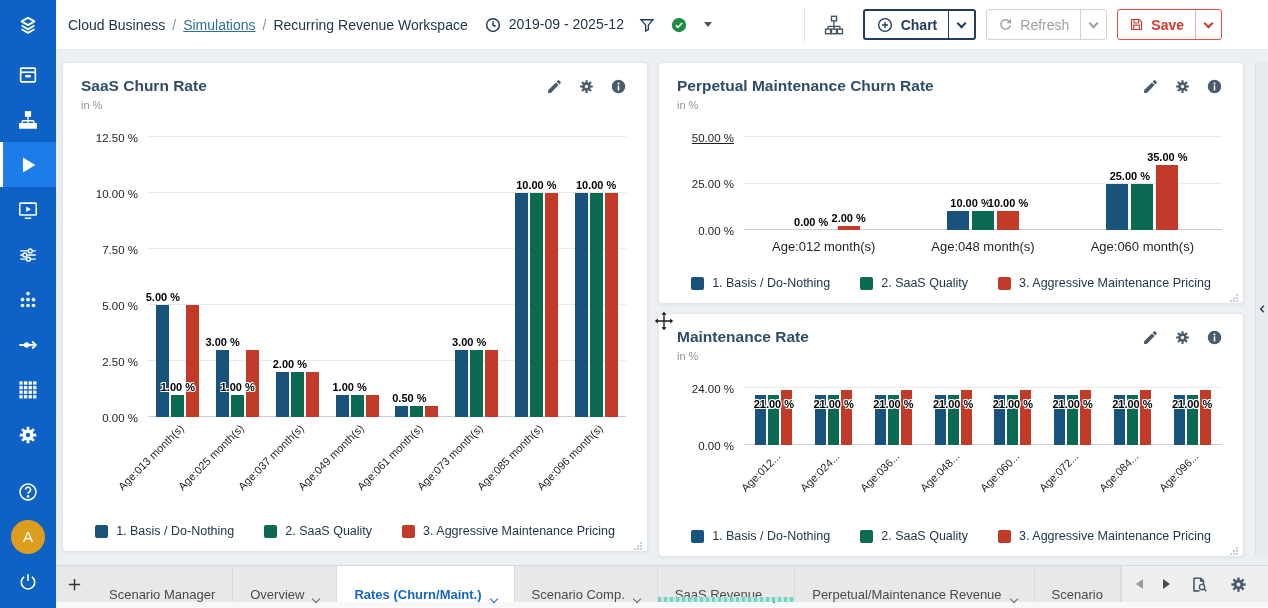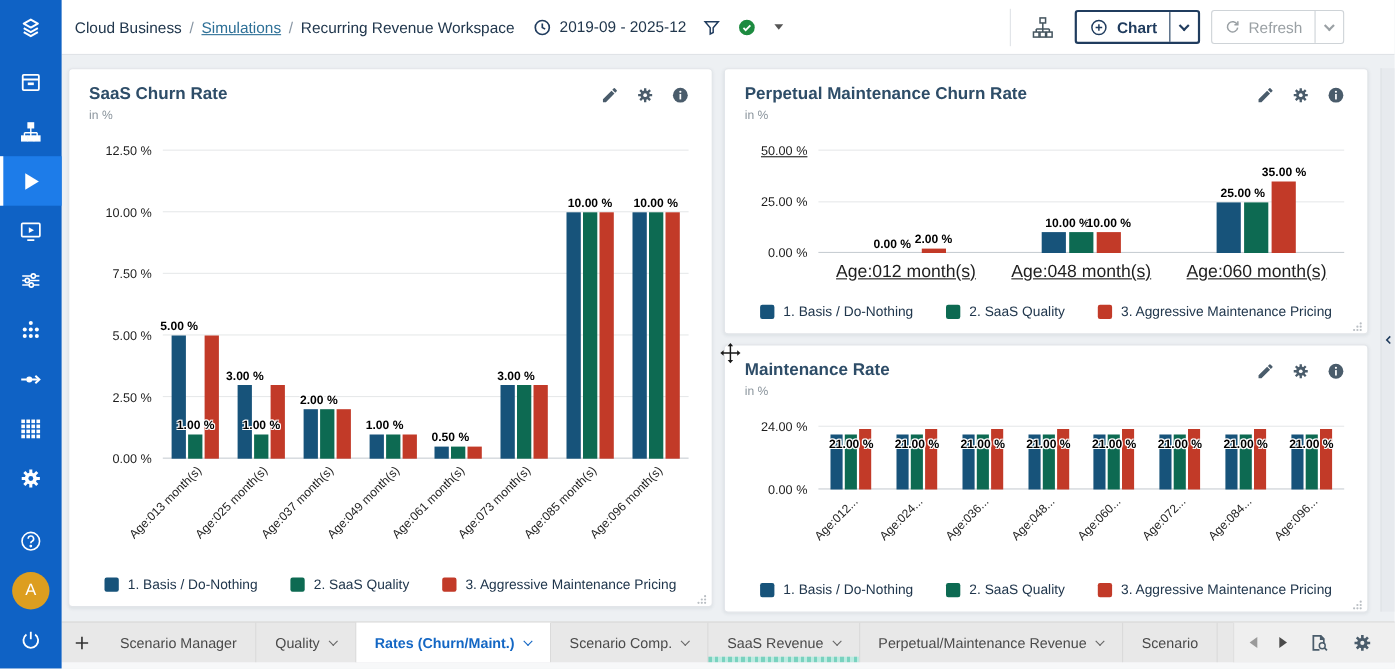--- a/index.html
+++ b/index.html
@@ -50,35 +50,35 @@
   .plot { position:absolute; }
   .gridline { position:absolute; left:0; right:0; height:1px; background:#e7e9ea; }
   .gridline.zero { background:#c8ced3; }
   .ytick { position:absolute; right:calc(100% + 10px); transform:translateY(-50%); font-size:11.5px; color:#1e1e1e; white-space:nowrap; }
   .bars-row { position:absolute; left:0; right:0; top:0; bottom:0; display:flex; justify-content:space-around; align-items:flex-end; }
   .bar-group { position:relative; display:flex; align-items:flex-end; height:100%; }
   .bar { display:block; }
   .val-label { position:absolute; transform:translateX(-50%); font-size:11px; font-weight:bold; color:#000; white-space:nowrap; z-index:3;
     text-shadow:-1px -1px 0 #fff, 1px -1px 0 #fff, -1px 1px 0 #fff, 1px 1px 0 #fff, 0 1px 0 #fff, 0 -1px 0 #fff; }
   .xlab { position:absolute; top:calc(100% + 5px); right:50%; transform-origin:100% 0; transform:rotate(-45deg); font-size:11px; color:#1e1e1e; white-space:nowrap; }
-  .xlab-h { position:absolute; top:calc(100% + 9px); left:50%; transform:translateX(-50%); font-size:16px; color:#1e1e1e; white-space:nowrap;text-decoration:underline; }
+  .xlab-h { position:absolute; top:calc(100% + 9px); left:50%; transform:translateX(-50%); font-size:13px; color:#1e1e1e; white-space:nowrap; }
   .legend { position:absolute; left:0; right:0; bottom:13px; display:flex; justify-content:center; gap:30px; font-size:12.5px; color:#21374d; }
   .legend-item { display:flex; align-items:center; gap:8px; cursor:pointer; white-space:nowrap; }
   .swatch { width:13px; height:13px; border-radius:2px; flex:none; }
   .resize-handle { position:absolute; right:4px; bottom:4px; width:10px; height:10px; cursor:nwse-resize; }
 
   
   .collapse-strip { position:absolute; right:0; top:62px; width:13px; height:494px; background:#e7eaee; border-left:1px solid #dde1e5; display:flex; align-items:center; justify-content:center; cursor:pointer; }
   .collapse-strip svg { width:11px; height:16px; }
 
   
   .tabbar { position:absolute; left:56px; top:565px; width:1212px; height:37px; background:#e8e8e8; border-top:1px solid #d8d8d8; display:flex; align-items:stretch; z-index:5; }
   .tab-add { width:36px; display:flex; align-items:center; justify-content:center; cursor:pointer; flex:none; }
   .tab-add svg { width:15px; height:15px; }
-  .tab { display:flex; align-items:center; gap:9px; padding:0 17px; font-size:13px; color:#4a4a4a; border-right:1px solid #dadada; cursor:pointer; position:relative; white-space:nowrap; flex:none; }
+  .tab { display:flex; align-items:flex-end; gap:9px; padding:0 17px; font-size:13px; color:#4a4a4a; border-right:1px solid #dadada; cursor:pointer; position:relative; white-space:nowrap; flex:none; }
   .tab .chev { width:6px; height:6px; border-width:1.5px; color:#666; margin-top:-2px; }
   .tab.active { background:#fff; color:#1467c4; font-weight:bold; }
   .tab.active .chev { color:#1467c4; }
   .tab.truncated { overflow:hidden; max-width:110px; }
   .loading-strip { position:absolute; left:0; right:0; bottom:0; height:5px; background:repeating-linear-gradient(90deg,#79d2bf 0 3px,#bcebe1 3px 6px); }
   .tab-controls { margin-left:auto; display:flex; align-items:center; gap:20px; padding:0 20px 0 14px; background:#efefef; border-left:1px solid #dedede; flex:none; }
   .arrow-left { width:0; height:0; border-top:5px solid transparent; border-bottom:5px solid transparent; border-right:7px solid #9a9a9a; cursor:pointer; }
   .arrow-right { width:0; height:0; border-top:5px solid transparent; border-bottom:5px solid transparent; border-left:7px solid #4a4a4a; cursor:pointer; }
   .tbicon { width:19px; height:19px; cursor:pointer; }
   .tbicon svg { width:100%; height:100%; display:block; }
@@ -292,20 +292,35 @@
               <path d="M18.8 8.5A7.5 7.5 0 1 0 19.5 13"></path>
               <path d="M19.7 3.8v5h-5"></path>
             </svg>
         </span>
         <span>Refresh</span>
       </span>
       <span class="btn-caret">
           <span class="chev"></span>
         </span>
     </div>
+    <div class="btn btn-save">
+      <span class="btn-main">
+        <span class="hicon" style="width:15px;height:15px">
+          <svg viewBox="0 0 24 24" fill="none" stroke="#d3382c" stroke-width="1.8">
+              <path d="M4 4h12.5L20 7.5V20H4z"></path>
+              <path d="M8 4v5.5h7.5V4"></path>
+              <rect x="7.5" y="13" width="9" height="7"></rect>
+            </svg>
+        </span>
+        <span>Save</span>
+      </span>
+      <span class="btn-caret">
+          <span class="chev"></span>
+        </span>
+    </div>
   </header>
 
   <section class="panel" style="left:62px; top:62px; width:586px; height:490px;">
     <h2 class="panel-title">SaaS Churn Rate</h2>
     <div class="panel-sub">in %</div>
     <div class="panel-icons">
       <span class="picon">
           <svg viewBox="0 0 24 24" fill="#4a5c6b">
             <path d="M3 17.2V21h3.8L17.8 10 14 6.2 3 17.2zM20.7 7.1a1 1 0 0 0 0-1.4l-2.4-2.4a1 1 0 0 0-1.4 0L15 5.2 18.8 9l1.9-1.9z"></path>
           </svg>
@@ -639,21 +654,21 @@
     <span class="tab-add">
       <svg viewBox="0 0 24 24" stroke="#333" stroke-width="2.4">
           <path d="M12 3v18M3 12h18"></path>
         </svg>
     </span>
     <div style="display:flex;align-items:stretch;">
         <div class="tab">
           <span>Scenario Manager</span>
         </div>
         <div class="tab">
-          <span>Quality</span>
+          <span>Overview</span>
           <span class="chev"></span>
         </div>
         <div class="tab active">
           <span>Rates (Churn/Maint.)</span>
           <span class="chev"></span>
         </div>
         <div class="tab">
           <span>Scenario Comp.</span>
           <span class="chev"></span>
         </div>

